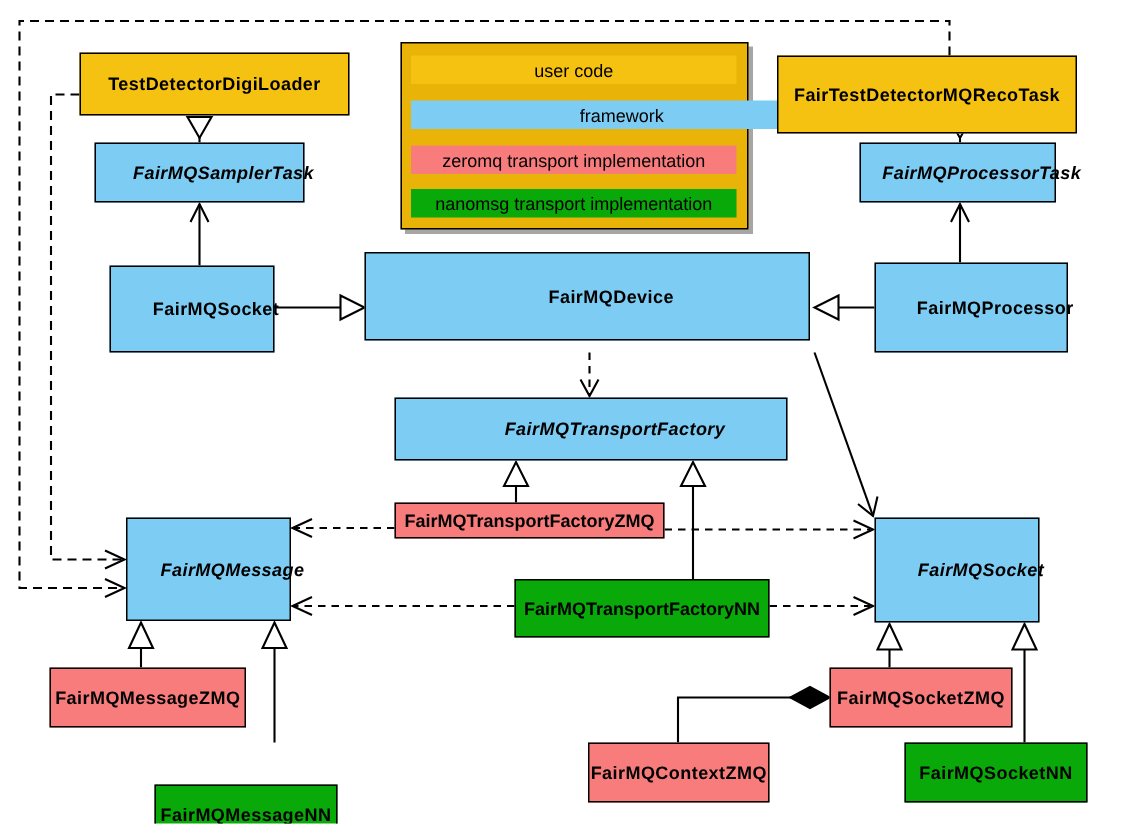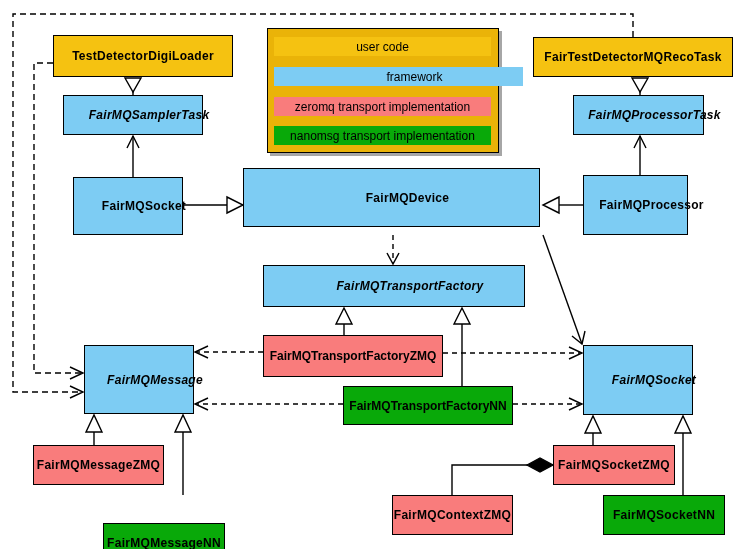--- a/index.html
+++ b/index.html
@@ -146,35 +146,35 @@
 
   <div class="legend">
     <div class="legend-bar user" style="top:8px;">user code</div>
     <div class="legend-bar fw" style="top:38px;">framework</div>
     <div class="legend-bar zmq" style="top:68px;">zeromq transport implementation</div>
     <div class="legend-bar nn" style="top:97px;">nanomsg transport implementation</div>
   </div>
 
   <div class="node user" style="left:53px;top:35px;width:180px;height:42px;">TestDetectorDigiLoader</div>
 
-  <div class="node user" style="left:533px;top:37px;width:200px;height:40px;">FairTestDetectorMQRecoTask</div>
+  <div class="node user" style="left:518px;top:37px;width:200px;height:52px;">FairTestDetectorMQRecoTask</div>
 
   <div class="node fw abstract" style="left:573px;top:95px;width:131px;height:40px;">FairMQProcessorTask</div>
 
   <div class="node fw abstract" style="left:63px;top:95px;width:140px;height:40px;">FairMQSamplerTask</div>
 
   <div class="node fw" style="left:73px;top:177px;width:110px;height:58px;">FairMQSocket</div>
 
   <div class="node fw" style="left:243px;top:168px;width:297px;height:59px;">FairMQDevice</div>
 
-  <div class="node fw" style="left:583px;top:175px;width:105px;height:60px;">FairMQProcessor</div>
+  <div class="node fw" style="left:583px;top:175px;width:129px;height:60px;">FairMQProcessor</div>
 
   <div class="node fw abstract" style="left:263px;top:265px;width:262px;height:42px;">FairMQTransportFactory</div>
 
-  <div class="node zmq" style="left:263px;top:335px;width:180px;height:42px;letter-spacing:0;">FairMQTransportFactoryZMQ</div>
+  <div class="node zmq" style="left:263px;top:335px;width:180px;height:24px;letter-spacing:0;">FairMQTransportFactoryZMQ</div>
 
   <div class="node nn" style="left:343px;top:386px;width:170px;height:39px;letter-spacing:0;">FairMQTransportFactoryNN</div>
 
   <div class="node fw abstract" style="left:84px;top:345px;width:110px;height:69px;">FairMQMessage</div>
 
   <div class="node fw abstract" style="left:583px;top:345px;width:110px;height:70px;">FairMQSocket</div>
 
   <div class="node zmq" style="left:33px;top:445px;width:131px;height:40px;">FairMQMessageZMQ</div>
 
   <div class="node nn" style="left:103px;top:495px;width:122px;height:40px;margin-top:28px;">FairMQMessageNN</div>

